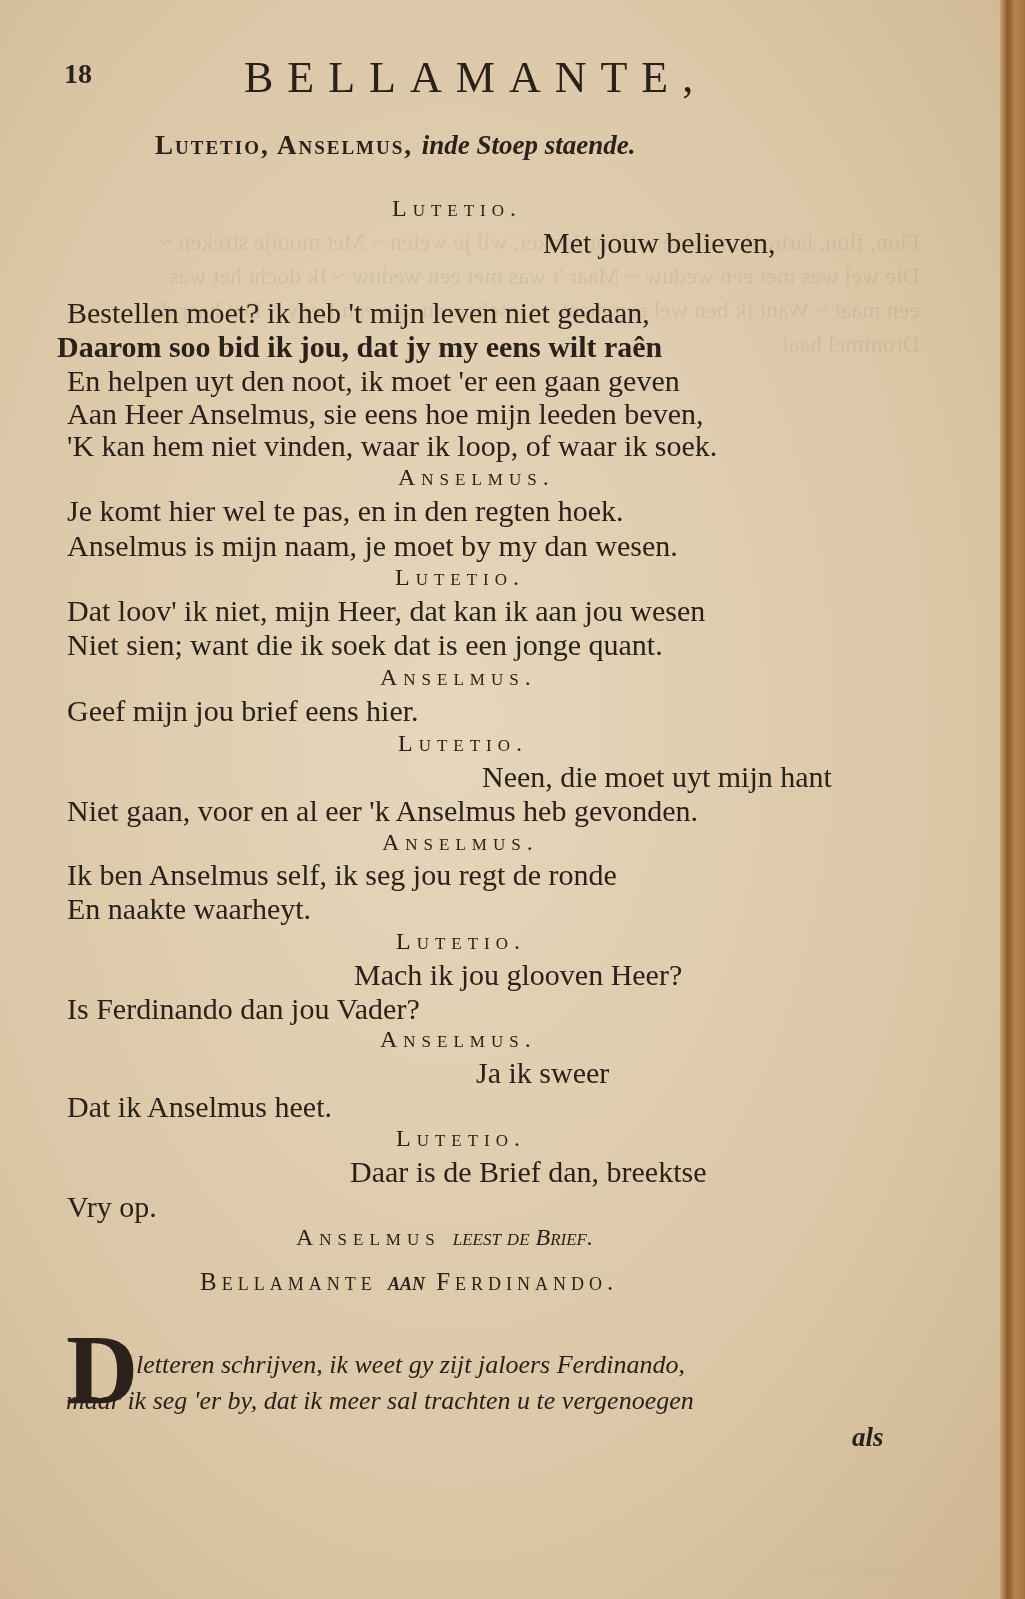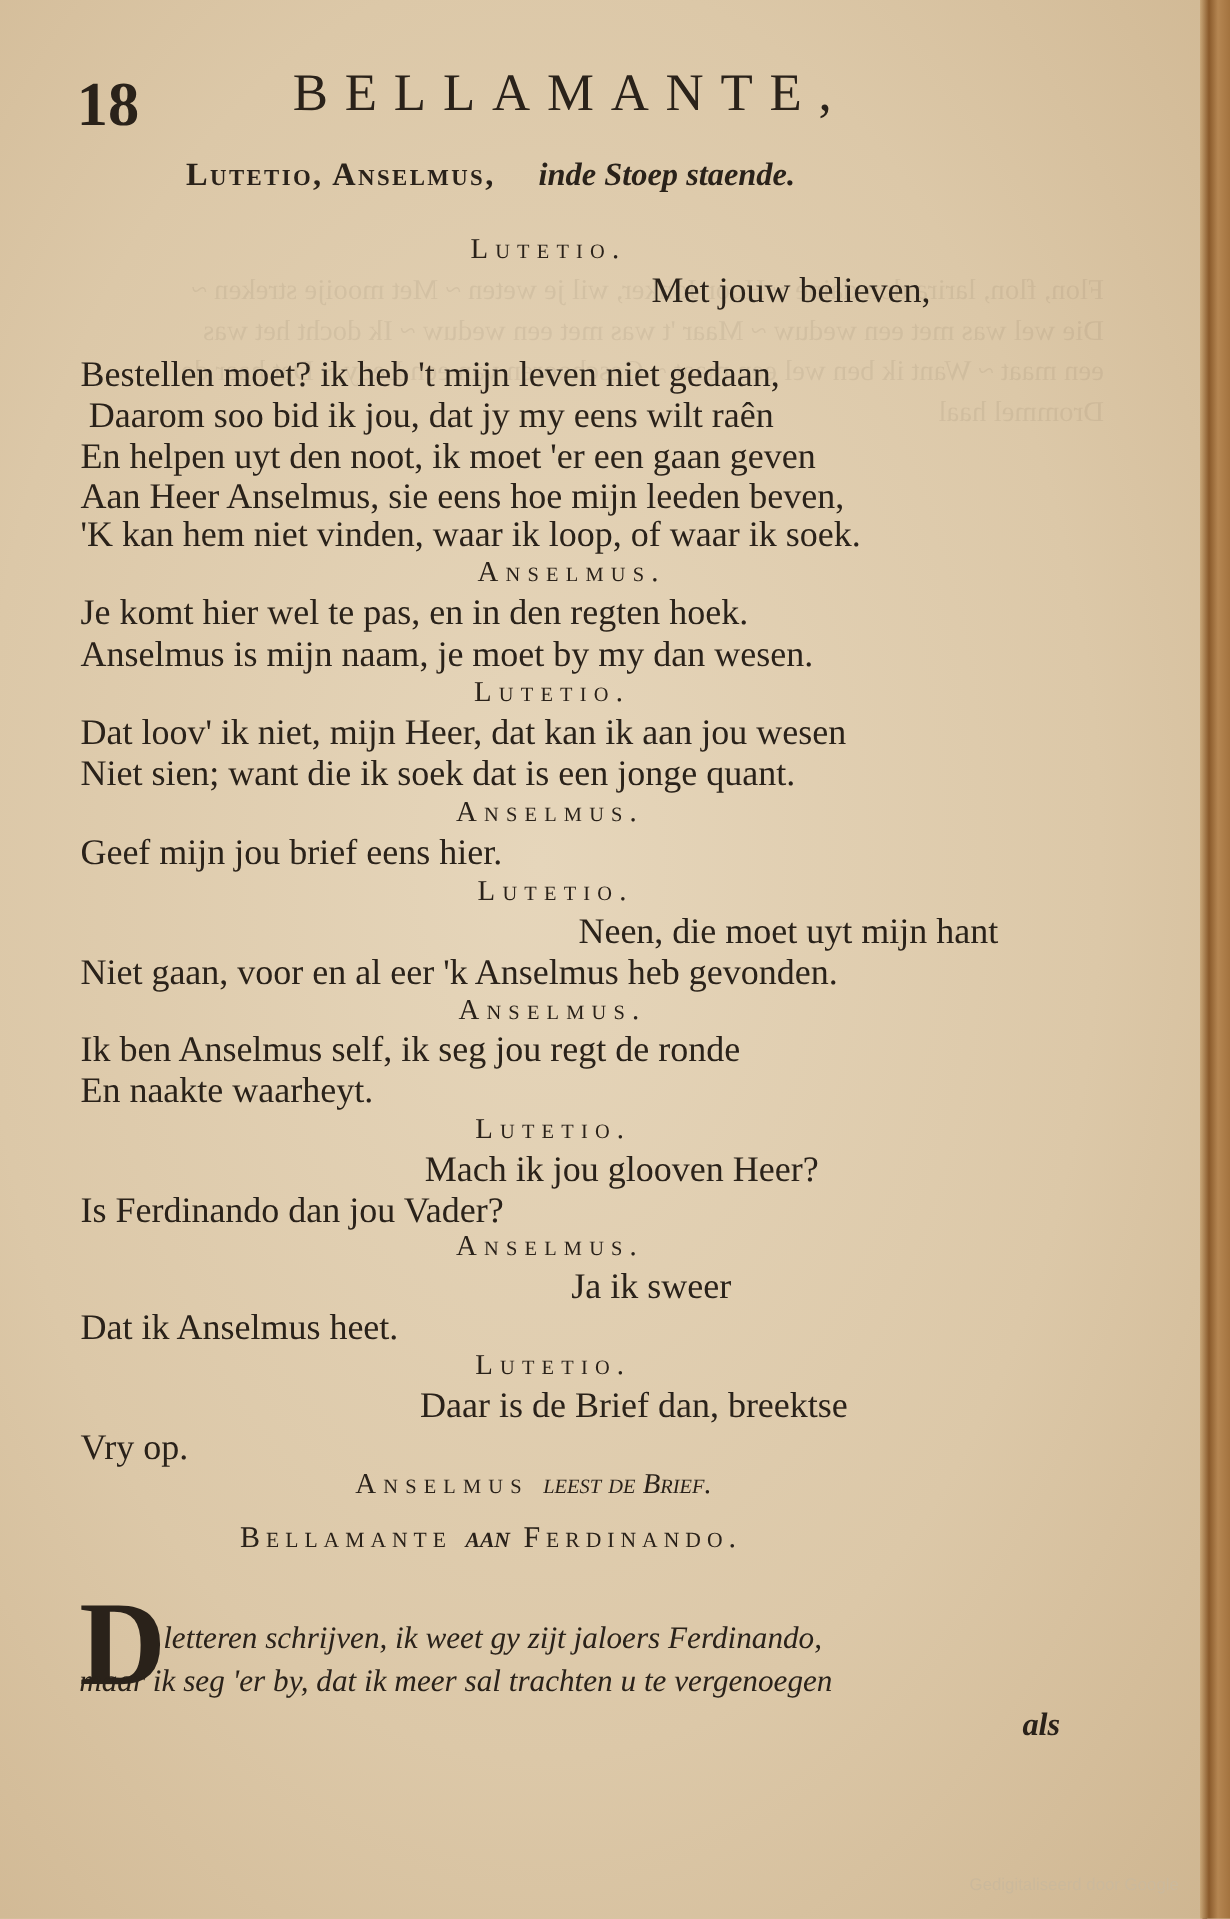--- a/index.html
+++ b/index.html
@@ -19,24 +19,24 @@
       position: absolute; right: 0; top: 0;
       width: 25px; height: 1599px;
       background: linear-gradient(to right, #c9a778 0%, #8a5a2b 30%, #b58652 60%, #a3733f 100%);
     }
     .spine-edge {
       position: absolute; left: 1002px; top: 0; width: 4px; height: 1599px;
       background: #6b4220;
     }
     .abs { position: absolute; white-space: nowrap; }
     .running-head { top: 52px; left: 64px; width: 700px; height: 56px; }
-    .page-number { position: absolute; left: 0; top: 6px; font-size: 52px; font-weight: bold; }
+    .page-number { position: absolute; left: 0; top: 6px; font-size: 28px; font-weight: bold; }
     .running-title { position: absolute; left: 180px; top: 0; font-size: 44px; letter-spacing: 14px; }
     .scene-heading { top: 130px; left: 155px; font-size: 27px; font-weight: bold; letter-spacing: 2px; }
-    .scene-heading .it { font-style: italic; letter-spacing: 0; margin-left: 27px; }
+    .scene-heading .it { font-style: italic; letter-spacing: 0; }
     .sc { font-variant: small-caps; }
     .speaker { font-size: 24px; letter-spacing: 6px; font-variant: small-caps; }
     .line { font-size: 30px; }
     .letter-head { font-size: 25px; letter-spacing: 5px; font-variant: small-caps; }
     .letter-head .it { font-style: italic; letter-spacing: 0; font-weight: bold; }
     .stage .it { font-style: italic; letter-spacing: 0; }
     .dropcap { top: 1325px; left: 66px; font-size: 100px; line-height: 90px; font-weight: bold; }
     .letter-line { font-size: 26px; font-style: italic; }
     .catchword { font-size: 27px; font-style: italic; font-weight: bold; }
     .watermark { font-family: "Liberation Sans", sans-serif; font-size: 14px; color: #cbb99c; }
@@ -59,21 +59,21 @@
   </div>
 
   <div class="abs scene-heading">
     <span class="sc">Lutetio, Anselmus,</span>
     <span class="it">inde Stoep staende.</span>
   </div>
 
   <div class="abs speaker" style="top:195px;left:392px;">Lutetio.</div>
   <div class="abs line" style="top:226px;left:543px;">Met jouw believen,</div>
   <div class="abs line" style="top:296px;left:67px;">Bestellen moet? ik heb 't mijn leven niet gedaan,</div>
-  <div class="abs line" style="top:330px;left:74px;">Daarom soo bid ik jou, dat jy my eens wilt raên</div>
+  <div class="abs line" style="top:330px;left:57px;font-weight:bold;">Daarom soo bid ik jou, dat jy my eens wilt raên</div>
   <div class="abs line" style="top:364px;left:67px;">En helpen uyt den noot, ik moet 'er een gaan geven</div>
   <div class="abs line" style="top:397px;left:67px;">Aan Heer Anselmus, sie eens hoe mijn leeden beven,</div>
   <div class="abs line" style="top:429px;left:67px;">'K kan hem niet vinden, waar ik loop, of waar ik soek.</div>
 
   <div class="abs speaker" style="top:464px;left:398px;">Anselmus.</div>
   <div class="abs line" style="top:494px;left:67px;">Je komt hier wel te pas, en in den regten hoek.</div>
   <div class="abs line" style="top:529px;left:67px;">Anselmus is mijn naam, je moet by my dan wesen.</div>
 
   <div class="abs speaker" style="top:564px;left:395px;">Lutetio.</div>
   <div class="abs line" style="top:594px;left:67px;">Dat loov' ik niet, mijn Heer, dat kan ik aan jou wesen</div>

